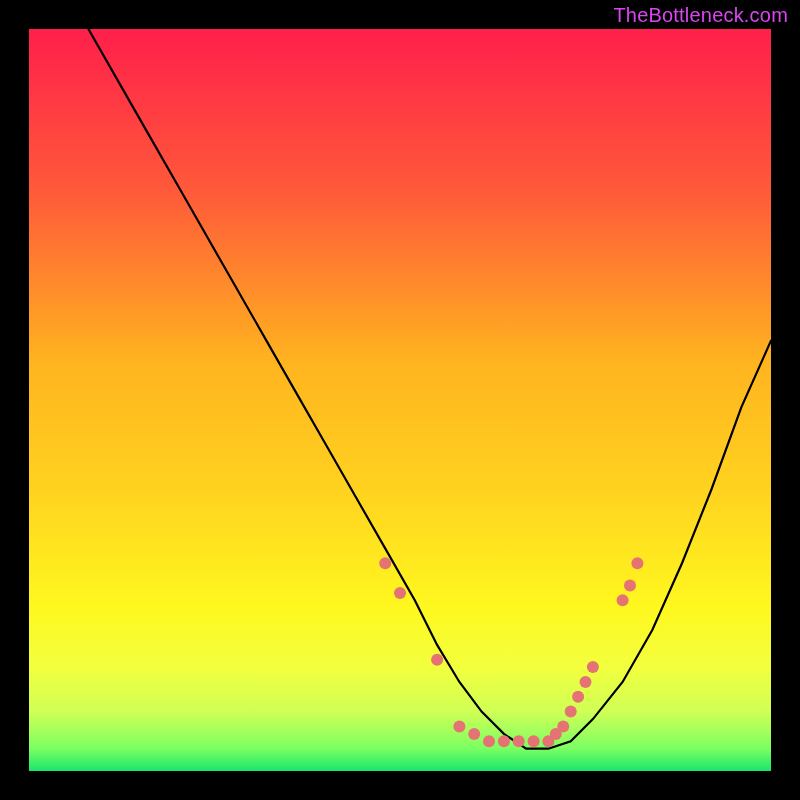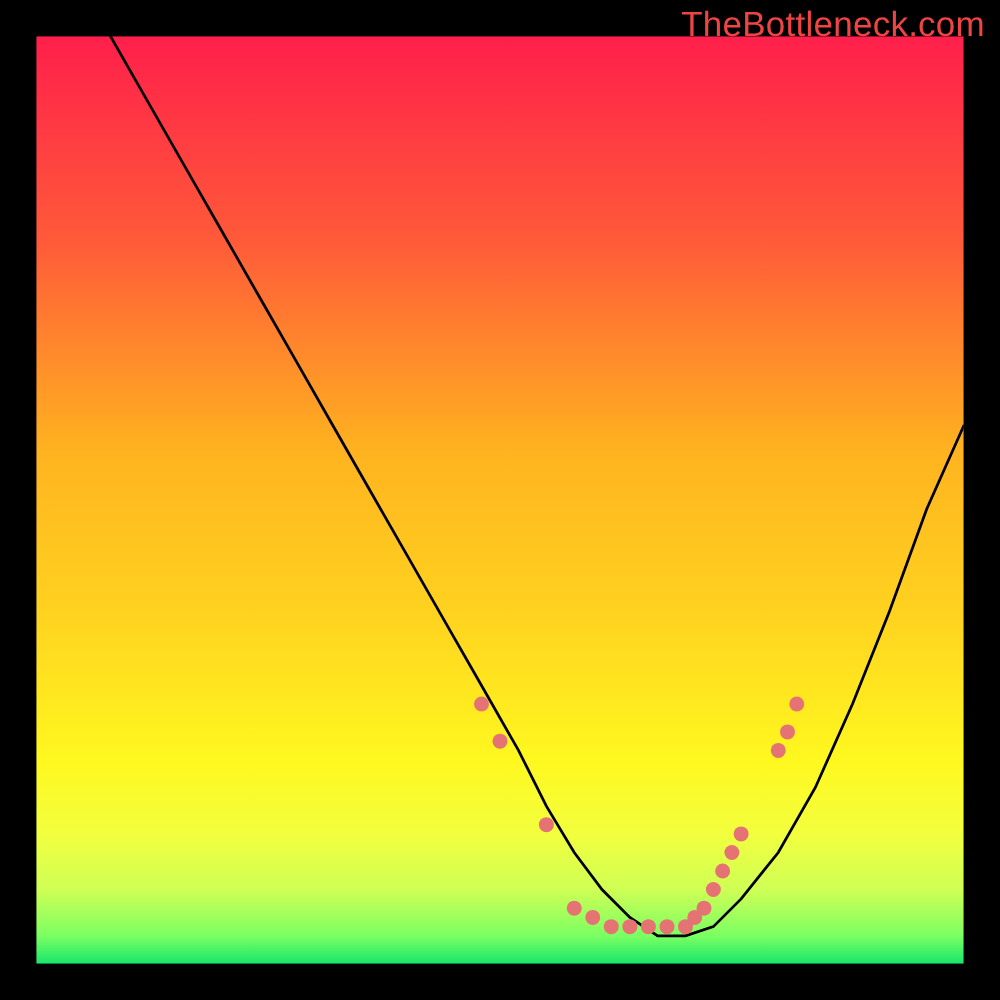--- a/index.html
+++ b/index.html
@@ -23,22 +23,22 @@
     position: absolute;
     left: 0;
     top: 0;
     width: 742px;
     height: 742px;
   }
   .attribution {
     position: absolute;
     top: 4px;
     right: 12px;
-    color: #ef4444;
-    font-size: 28px;
+    color: #d946ef;
+    font-size: 20px;
     font-weight: 500;
     letter-spacing: 0.2px;
   }
   svg.curve {
     position: absolute;
     left: 0;
     top: 0;
     width: 742px;
     height: 742px;
   }

